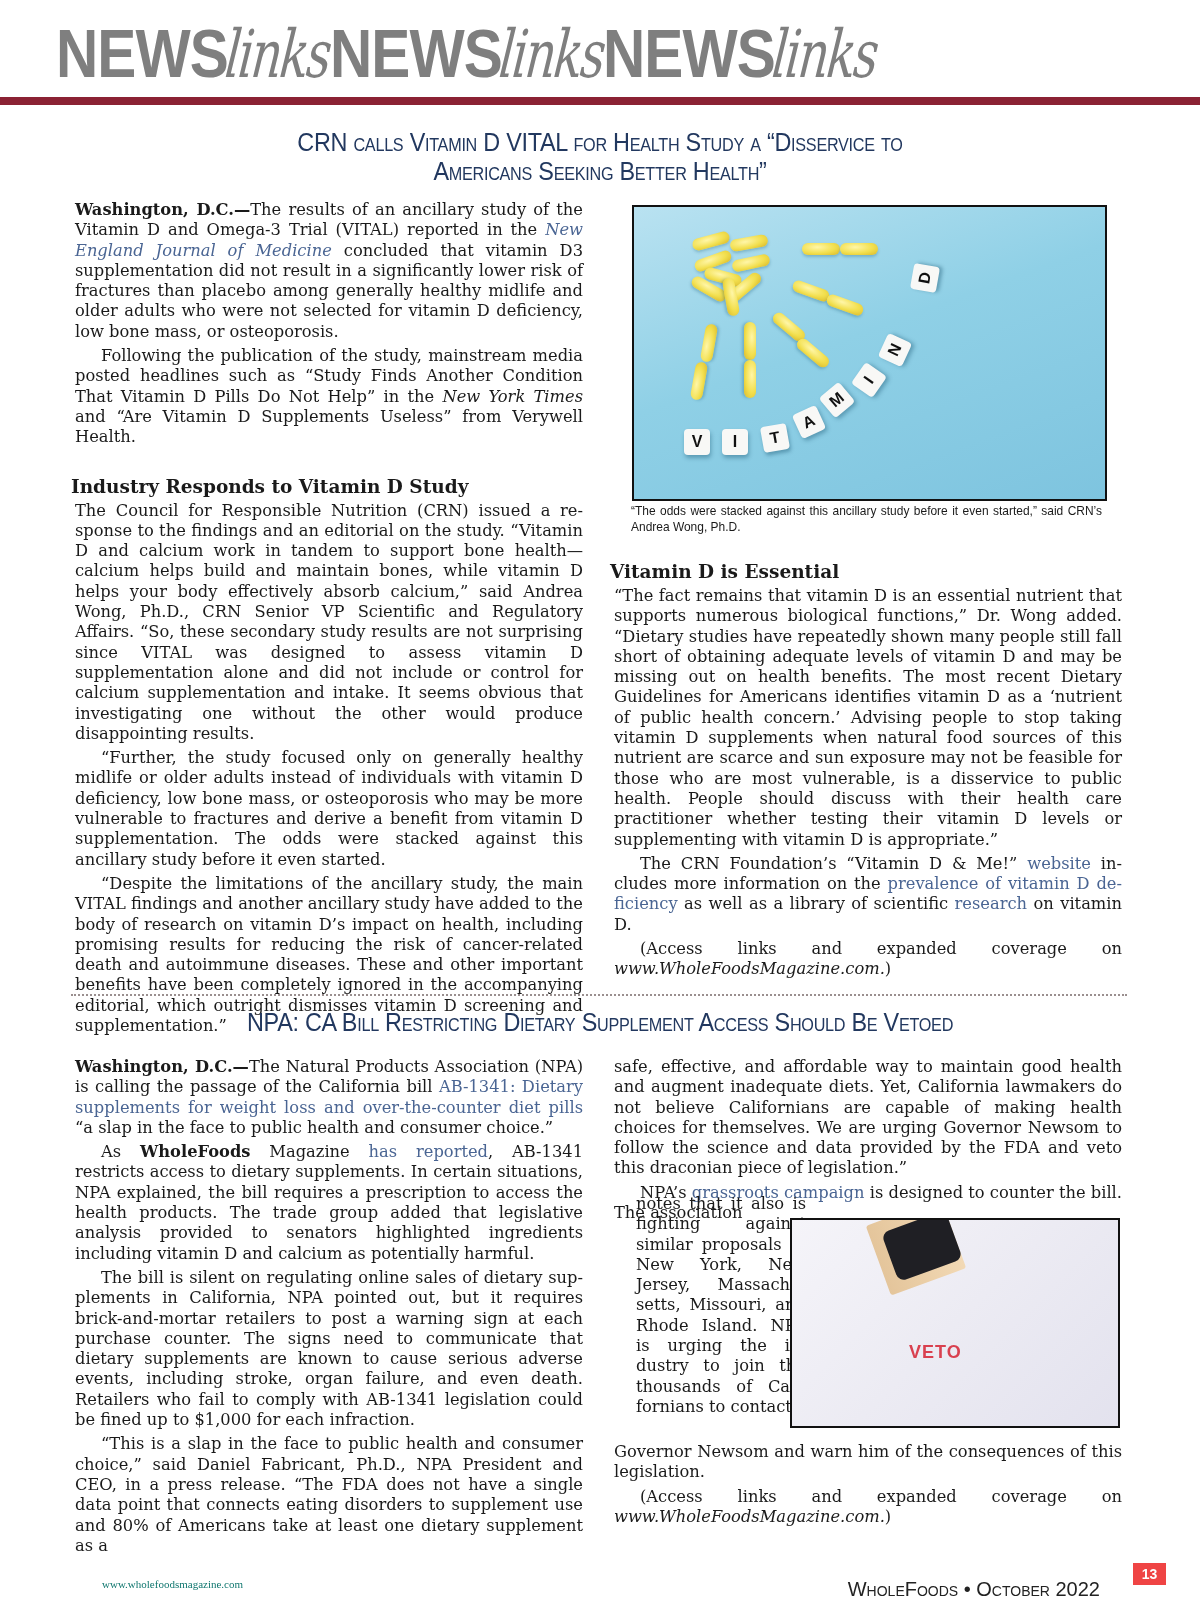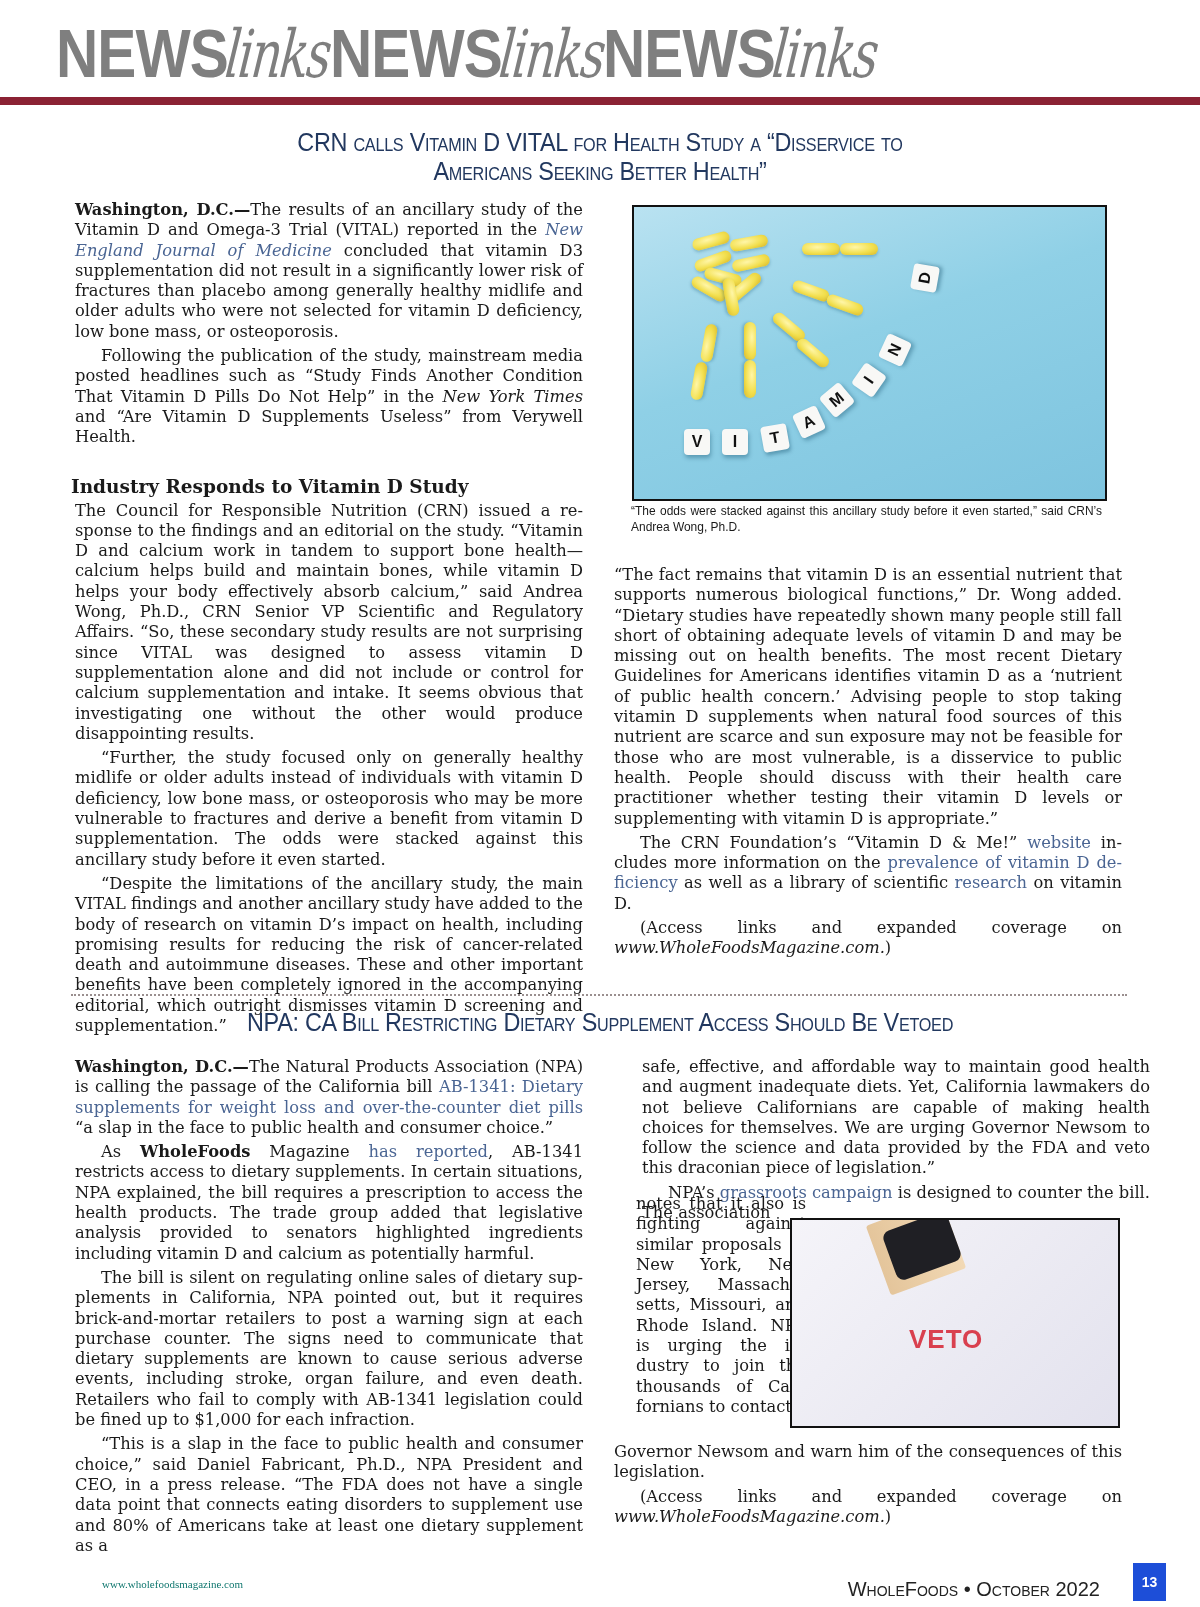--- a/index.html
+++ b/index.html
@@ -19,39 +19,39 @@
   .col p.ind { text-indent: 26px; }
   .col .dateline { font-weight: bold; }
   .col .link { color: #4a6593; }
   .col .ital { font-style: italic; }
   .col .b { font-weight: bold; }
   .subhead { font-weight: bold; font-size: 18.5px; line-height: 21px; margin: 0; }
 
   .c1 { left: 71px; top: 196px; width: 516px; }
   .c2 { left: 610px; top: 561px; width: 516px; }
   .c3 { left: 71px; top: 1053px; width: 516px; }
-  .c4 { left: 638px; top: 1053px; width: 516px; }
+  .c4 { left: 610px; top: 1053px; width: 516px; }
 
   .photo { position: absolute; border: 2px solid #111; overflow: hidden; }
   .photo-vitd { left: 632px; top: 205px; width: 471px; height: 292px; background: linear-gradient(160deg, #b9e2f1 0%, #8fd0e6 45%, #7ec4df 100%); }
   .capsule { position: absolute; width: 38px; height: 12px; border-radius: 8px; background: radial-gradient(ellipse at 40% 35%, #fff6a8 0%, #f2df4e 55%, #d9b82a 100%); box-shadow: 0 2px 3px rgba(0,70,100,0.25); }
   .cube { position: absolute; width: 26px; height: 26px; background: #f8f8f6; border-radius: 4px; box-shadow: 1px 3px 4px rgba(0,60,90,0.35); font-family: "Liberation Sans", sans-serif; font-weight: bold; font-size: 16px; color: #111; display: flex; align-items: center; justify-content: center; }
   .caption { position: absolute; left: 631px; top: 503px; width: 473px; font-family: "Liberation Sans", sans-serif; font-size: 13px; line-height: 16px; color: #1a1a1a; text-align: justify; transform: scaleX(0.92); transform-origin: left top; width: 512px; }
 
   .divider { position: absolute; left: 71px; top: 994px; width: 1056px; height: 0; border-top: 2px dotted #9a8f8f; }
 
   .photo-veto { left: 790px; top: 1218px; width: 326px; height: 206px; background: linear-gradient(135deg, #f5f4f9 0%, #ecebf3 50%, #e3e2ee 100%); }
   .stamp { position: absolute; left: 84px; top: -10px; width: 80px; height: 74px; background: linear-gradient(90deg, #e4c59b, #f2d9b5); transform: rotate(-20deg); border-radius: 3px; }
   .stamp-pad { position: absolute; left: 96px; top: 0; width: 68px; height: 52px; background: #1f1f24; border-radius: 8px; transform: rotate(-20deg); }
-  .veto-text { position: absolute; left: 117px; top: 104px; font-family: "Liberation Sans", sans-serif; font-weight: bold; font-size: 26px; color: #d9404f; letter-spacing: 1px; }
+  .veto-text { position: absolute; left: 117px; top: 122px; font-family: "Liberation Sans", sans-serif; font-weight: bold; font-size: 18px; color: #d9404f; letter-spacing: 1px; }
   .wrap-text { position: absolute; left: 610px; top: 1194px; width: 170px; font-size: 16.3px; line-height: 20.3px; text-align: justify; margin-left: 26px; }
 
   .footer-url { position: absolute; left: 102px; top: 1578px; font-family: Liberation Serif, serif; font-size: 11px; color: #0f766e; }
   .footer-issue { position: absolute; right: 100px; top: 1578px; font-family: "Liberation Sans", sans-serif; font-size: 20px; color: #222; font-variant: small-caps; }
-  .page-num { position: absolute; left: 1133px; top: 1563px; width: 33px; height: 38px; background: #1d4ed8; color: #fff; font-family: "Liberation Sans", sans-serif; font-weight: bold; font-size: 14px; display: flex; align-items: center; justify-content: center; }
+  .page-num { position: absolute; left: 1133px; top: 1563px; width: 33px; height: 22px; background: #ef4444; color: #fff; font-family: "Liberation Sans", sans-serif; font-weight: bold; font-size: 14px; display: flex; align-items: center; justify-content: center; }
 </style>
 </head>
 <body>
 
 <div class="masthead">
   <div class="masthead-text">
     <span class="mh-news">NEWS</span><span class="mh-links">links</span><span class="mh-news">NEWS</span><span class="mh-links">links</span><span class="mh-news">NEWS</span><span class="mh-links">links</span>
   </div>
   <div class="rule-bar"></div>
 </div>
@@ -99,20 +99,21 @@
   <div class="cube" style="left:128px;top:218px;transform:rotate(-10deg)">T</div>
   <div class="cube" style="left:162px;top:202px;transform:rotate(-25deg)">A</div>
   <div class="cube" style="left:190px;top:180px;transform:rotate(-40deg)">M</div>
   <div class="cube" style="left:222px;top:160px;transform:rotate(-55deg)">I</div>
   <div class="cube" style="left:248px;top:130px;transform:rotate(-65deg)">N</div>
   <div class="cube" style="left:278px;top:58px;transform:rotate(-80deg)">D</div>
 </div>
 <div class="caption">“The odds were stacked against this ancillary study before it even started,” said CRN’s Andrea Wong, Ph.D.</div>
 
 <div class="col c2">
+  <h3 class="subhead">Vitamin D is Essential</h3>
   <p>“The fact remains that vitamin D is an essential nutrient that supports numerous biological functions,” Dr. Wong added. “Dietary studies have repeatedly shown many people still fall short of obtaining adequate levels of vitamin D and may be missing out on health benefits. The most recent Dietary Guidelines for Americans identifies vitamin D as a ‘nutrient of public health concern.’ Advising people to stop taking vitamin D supplements when natural food sources of this nutrient are scarce and sun exposure may not be feasible for those who are most vulnerable, is a disservice to public health. People should discuss with their health care practitioner whether testing their vitamin D levels or supplementing with vitamin D is appropriate.”</p>
   <p class="ind">
     <span>The CRN Foundation’s “Vitamin D &amp; Me!” </span><span class="link">website</span><span> in­cludes more information on the </span><span class="link">prevalence of vitamin D de­ficiency</span><span> as well as a library of scientific </span><span class="link">research</span><span> on vitamin D.</span>
   </p>
   <p class="ind">
     <span>(Access links and expanded coverage on </span><span class="ital">www.WholeFoods­Magazine.com.</span><span>)</span>
   </p>
 </div>
 
 <div class="divider"></div>

